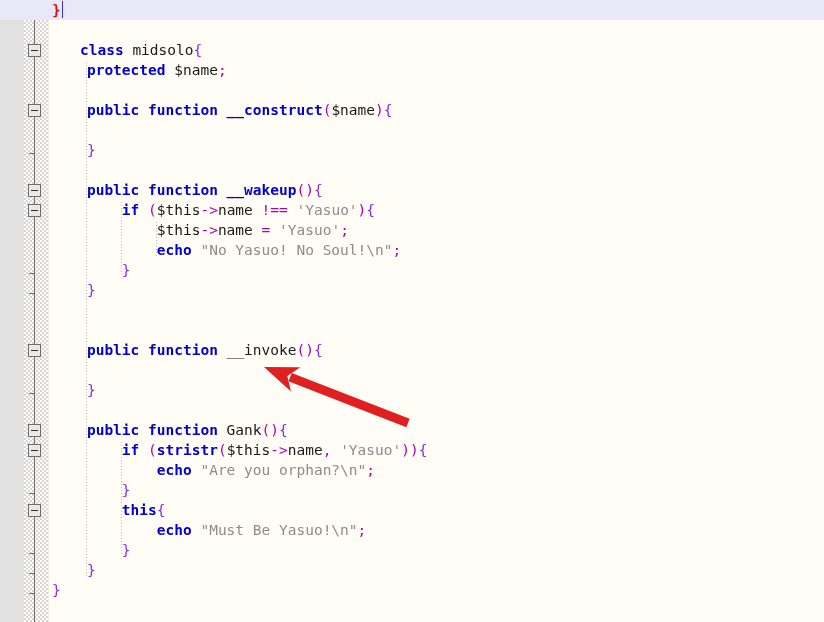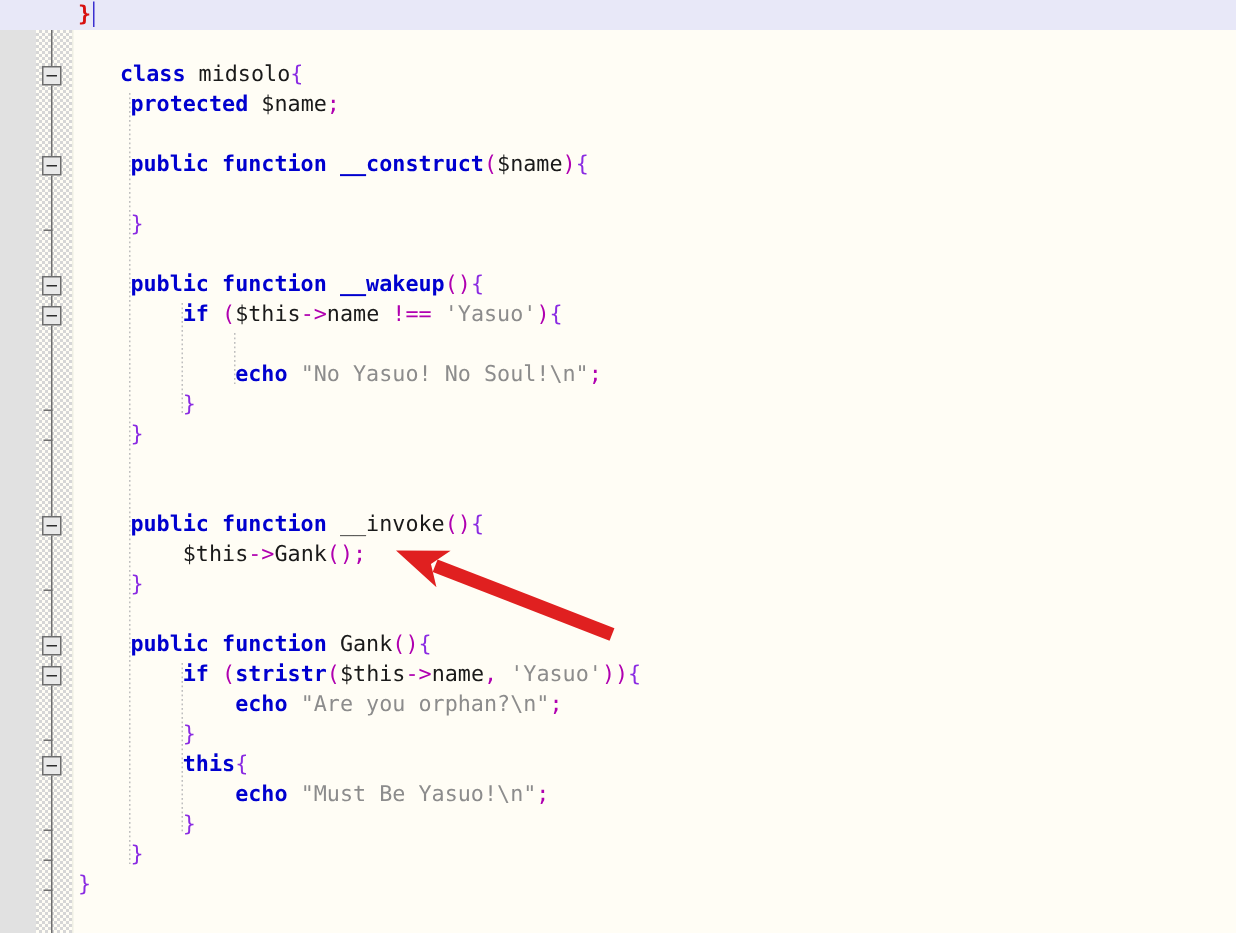--- a/index.html
+++ b/index.html
@@ -190,27 +190,27 @@
       <div class="line highlight" style="top: 0px;"><span class="txt"><span class="brc-red">}</span></span></div>
       <div class="line" style="top: 20px;"><span class="txt"></span></div>
       <div class="line" style="top: 40px; margin-left: 28px;"><span class="txt"><span class="kw">class </span><span class="plain">midsolo</span><span class="brc">{</span></span></div>
       <div class="line" style="top: 60px;"><span class="txt"><span class="plain">    </span><span class="kw">protected </span><span class="var">$name</span><span class="op">;</span></span></div>
       <div class="line" style="top: 80px;"><span class="txt"></span></div>
       <div class="line" style="top: 100px;"><span class="txt"><span class="plain">    </span><span class="kw">public function </span><span class="fn">__construct</span><span class="op">(</span><span class="var">$name</span><span class="op">)</span><span class="brc">{</span></span></div>
       <div class="line" style="top: 140px;"><span class="txt"><span class="plain">    </span><span class="brc">}</span></span></div>
       <div class="line" style="top: 160px;"><span class="txt"></span></div>
       <div class="line" style="top: 180px;"><span class="txt"><span class="plain">    </span><span class="kw">public function </span><span class="fn">__wakeup</span><span class="op">()</span><span class="brc">{</span></span></div>
       <div class="line" style="top: 200px;"><span class="txt"><span class="plain">        </span><span class="kw">if </span><span class="op">(</span><span class="var">$this</span><span class="op">-&gt;</span><span class="var">name </span><span class="op">!== </span><span class="str">'Yasuo'</span><span class="op">)</span><span class="brc">{</span></span></div>
+      <div class="line" style="top: 220px;"><span class="txt"><span class="plain">            </span><span class="var">$this</span><span class="op">-&gt;</span><span class="var">name </span><span class="op">= </span><span class="str">'Yasuo'</span><span class="op">;</span></span></div>
       <div class="line" style="top: 240px;"><span class="txt"><span class="plain">            </span><span class="kw">echo </span><span class="str">"No Yasuo! No Soul!\n"</span><span class="op">;</span></span></div>
       <div class="line" style="top: 260px;"><span class="txt"><span class="plain">        </span><span class="brc">}</span></span></div>
       <div class="line" style="top: 280px;"><span class="txt"><span class="plain">    </span><span class="brc">}</span></span></div>
       <div class="line" style="top: 300px;"><span class="txt"></span></div>
       <div class="line" style="top: 320px;"><span class="txt"></span></div>
       <div class="line" style="top: 340px;"><span class="txt"><span class="plain">    </span><span class="kw">public function </span><span class="plain">__invoke</span><span class="op">()</span><span class="brc">{</span></span></div>
-      <div class="line" style="top: 360px;"><span class="txt"><span class="plain">        </span><span class="var">$this</span><span class="op">-&gt;</span><span class="var">Gank</span><span class="op">()</span><span class="op">;</span></span></div>
       <div class="line" style="top: 380px;"><span class="txt"><span class="plain">    </span><span class="brc">}</span></span></div>
       <div class="line" style="top: 400px;"><span class="txt"></span></div>
       <div class="line" style="top: 420px;"><span class="txt"><span class="plain">    </span><span class="kw">public function </span><span class="plain">Gank</span><span class="op">()</span><span class="brc">{</span></span></div>
       <div class="line" style="top: 440px;"><span class="txt"><span class="plain">        </span><span class="kw">if </span><span class="op">(</span><span class="fn">stristr</span><span class="op">(</span><span class="var">$this</span><span class="op">-&gt;</span><span class="var">name</span><span class="op">, </span><span class="str">'Yasuo'</span><span class="op">))</span><span class="brc">{</span></span></div>
       <div class="line" style="top: 460px;"><span class="txt"><span class="plain">            </span><span class="kw">echo </span><span class="str">"Are you orphan?\n"</span><span class="op">;</span></span></div>
       <div class="line" style="top: 480px;"><span class="txt"><span class="plain">        </span><span class="brc">}</span></span></div>
       <div class="line" style="top: 500px;"><span class="txt"><span class="plain">        </span><span class="kw">this</span><span class="brc">{</span></span></div>
       <div class="line" style="top: 520px;"><span class="txt"><span class="plain">            </span><span class="kw">echo </span><span class="str">"Must Be Yasuo!\n"</span><span class="op">;</span></span></div>
       <div class="line" style="top: 540px;"><span class="txt"><span class="plain">        </span><span class="brc">}</span></span></div>
       <div class="line" style="top: 560px;"><span class="txt"><span class="plain">    </span><span class="brc">}</span></span></div>

